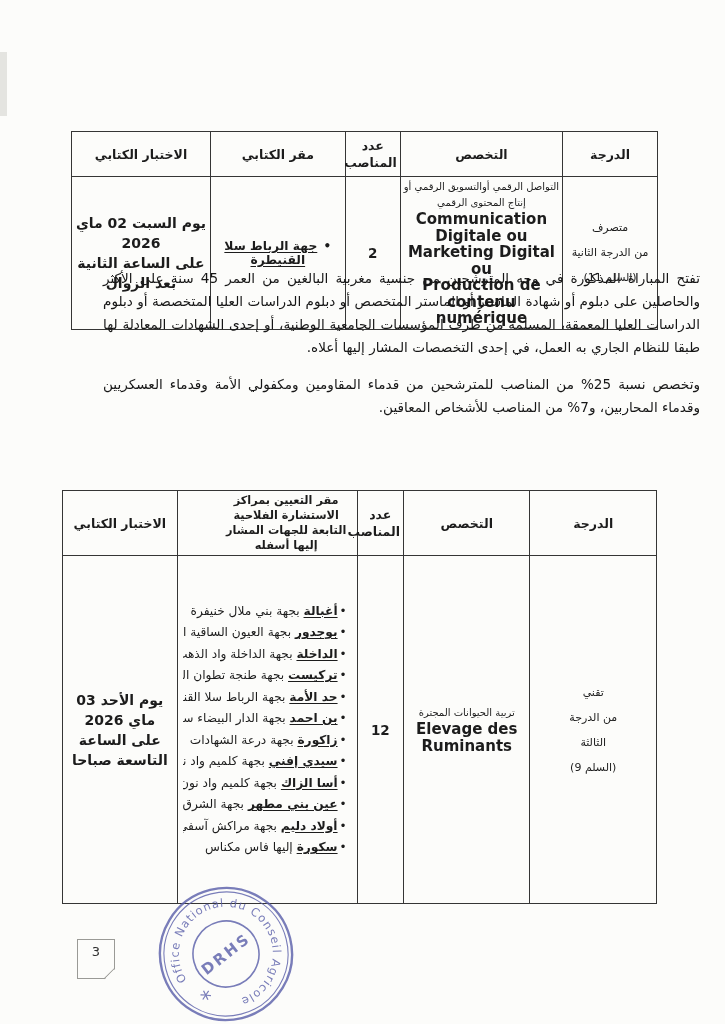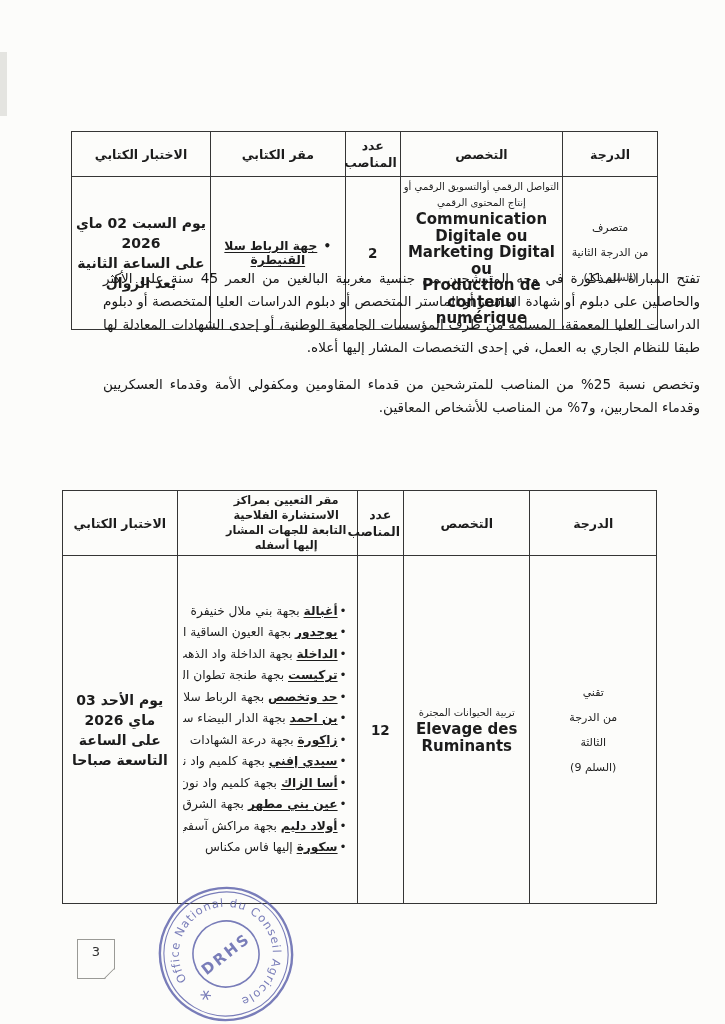--- a/index.html
+++ b/index.html
@@ -152,21 +152,21 @@
             <div class="spec-ar">تربية الحيوانات المجترة</div>
             <div class="spec-fr">Elevage des Ruminants</div>
           </td>
           <td class="num-cell">12</td>
           <td>
             <div class="loc-list">
               <div class="loc-item"><span class="bullet">•</span><span class="loc-name">أغبالة</span> <span class="loc-region">بجهة بني ملال خنيفرة</span></div>
               <div class="loc-item"><span class="bullet">•</span><span class="loc-name">بوجدور</span> <span class="loc-region">بجهة العيون الساقية الحمراء</span></div>
               <div class="loc-item"><span class="bullet">•</span><span class="loc-name">الداخلة</span> <span class="loc-region">بجهة الداخلة واد الذهب</span></div>
               <div class="loc-item"><span class="bullet">•</span><span class="loc-name">تركيست</span> <span class="loc-region">بجهة طنجة تطوان الحسيمة</span></div>
-              <div class="loc-item"><span class="bullet">•</span><span class="loc-name">حد وتخصص</span> <span class="loc-region">بجهة الرباط سلا القنيطرة</span></div>
+              <div class="loc-item"><span class="bullet">•</span><span class="loc-name">حد الأمة</span> <span class="loc-region">بجهة الرباط سلا القنيطرة</span></div>
               <div class="loc-item"><span class="bullet">•</span><span class="loc-name">بن احمد</span> <span class="loc-region">بجهة الدار البيضاء سطات</span></div>
               <div class="loc-item"><span class="bullet">•</span><span class="loc-name">زاكورة</span> <span class="loc-region">بجهة درعة الشهادات</span></div>
               <div class="loc-item"><span class="bullet">•</span><span class="loc-name">سيدي إفني</span> <span class="loc-region">بجهة كلميم واد نون</span></div>
               <div class="loc-item"><span class="bullet">•</span><span class="loc-name">أسا الزاك</span> <span class="loc-region">بجهة كلميم واد نون</span></div>
               <div class="loc-item"><span class="bullet">•</span><span class="loc-name">عين بني مطهر</span> <span class="loc-region">بجهة الشرق</span></div>
               <div class="loc-item"><span class="bullet">•</span><span class="loc-name">أولاد دليم</span> <span class="loc-region">بجهة مراكش آسفي</span></div>
               <div class="loc-item"><span class="bullet">•</span><span class="loc-name">سكورة</span> <span class="loc-region">إليها فاس مكناس</span></div>
             </div>
           </td>
           <td class="exam-cell pre">يوم الأحد 03 ماي 2026

